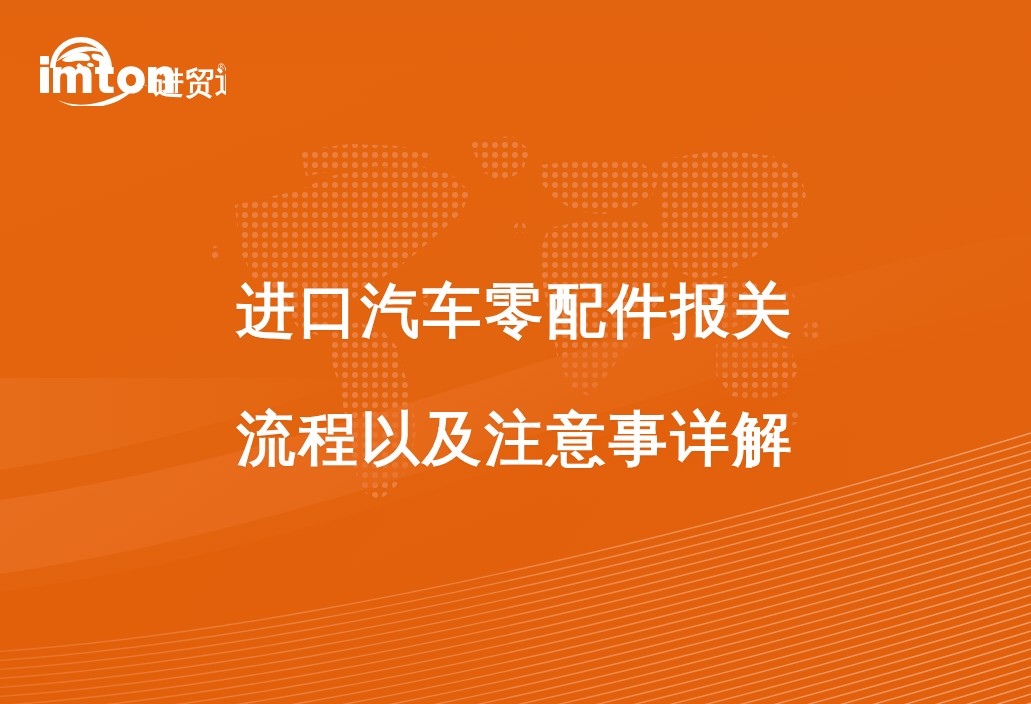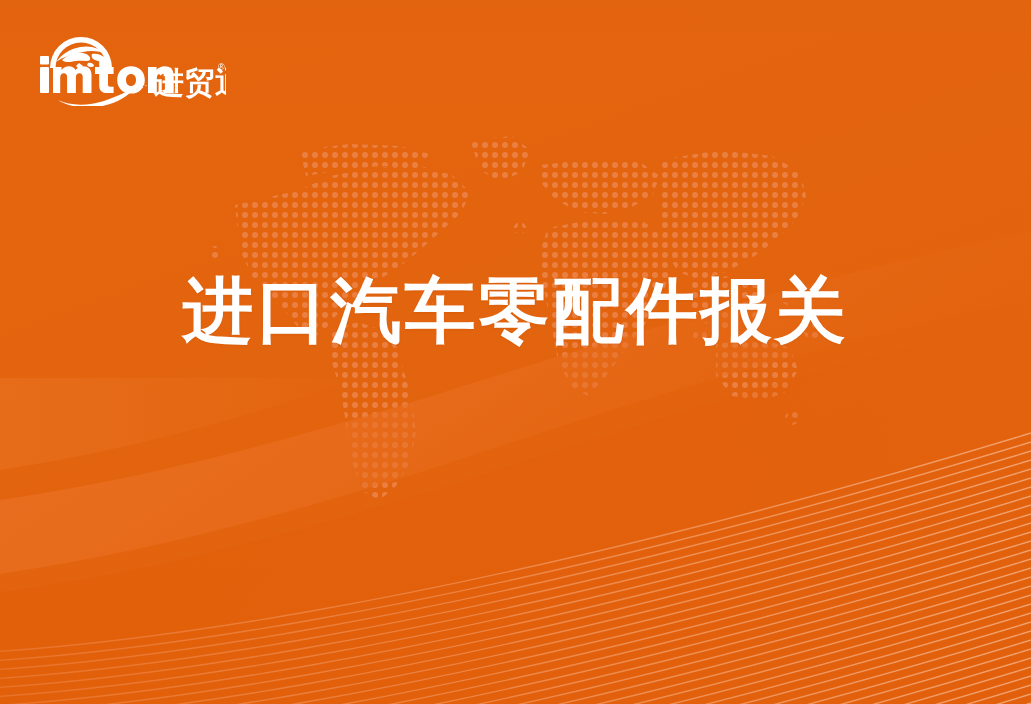--- a/index.html
+++ b/index.html
@@ -50,21 +50,21 @@
     left: 0;
     top: 247px;
     width: 1031px;
     text-align: center;
   }
   .headline-line {
     display: block;
     color: #ffffff;
     font-family: "Liberation Sans", "DejaVu Sans", sans-serif;
     font-weight: 700;
-    font-size: 71px;
+    font-size: 59px;
     line-height: 128px;
     letter-spacing: 3px;
     white-space: nowrap;
     text-shadow: 0 1px 2px rgba(140,55,5,0.12);
   }
 </style>
 </head>
 <body>
 
 <div id="banner">
@@ -257,15 +257,16 @@
 
       <text x="118" y="69" fill="#ffffff" font-family="Liberation Sans, DejaVu Sans, sans-serif" font-size="30" font-weight="700" letter-spacing="0.5">进贸通</text>
 
       <text x="182" y="46" fill="#ffffff" font-family="Liberation Sans, DejaVu Sans, sans-serif" font-size="9">®</text>
     </svg>
 
   </div>
 
   <div id="headline">
     <span class="headline-line">进口汽车零配件报关</span>
+    <span class="headline-line">流程以及注意事详解</span>
   </div>
 
 </div>
 
 </body></html>

